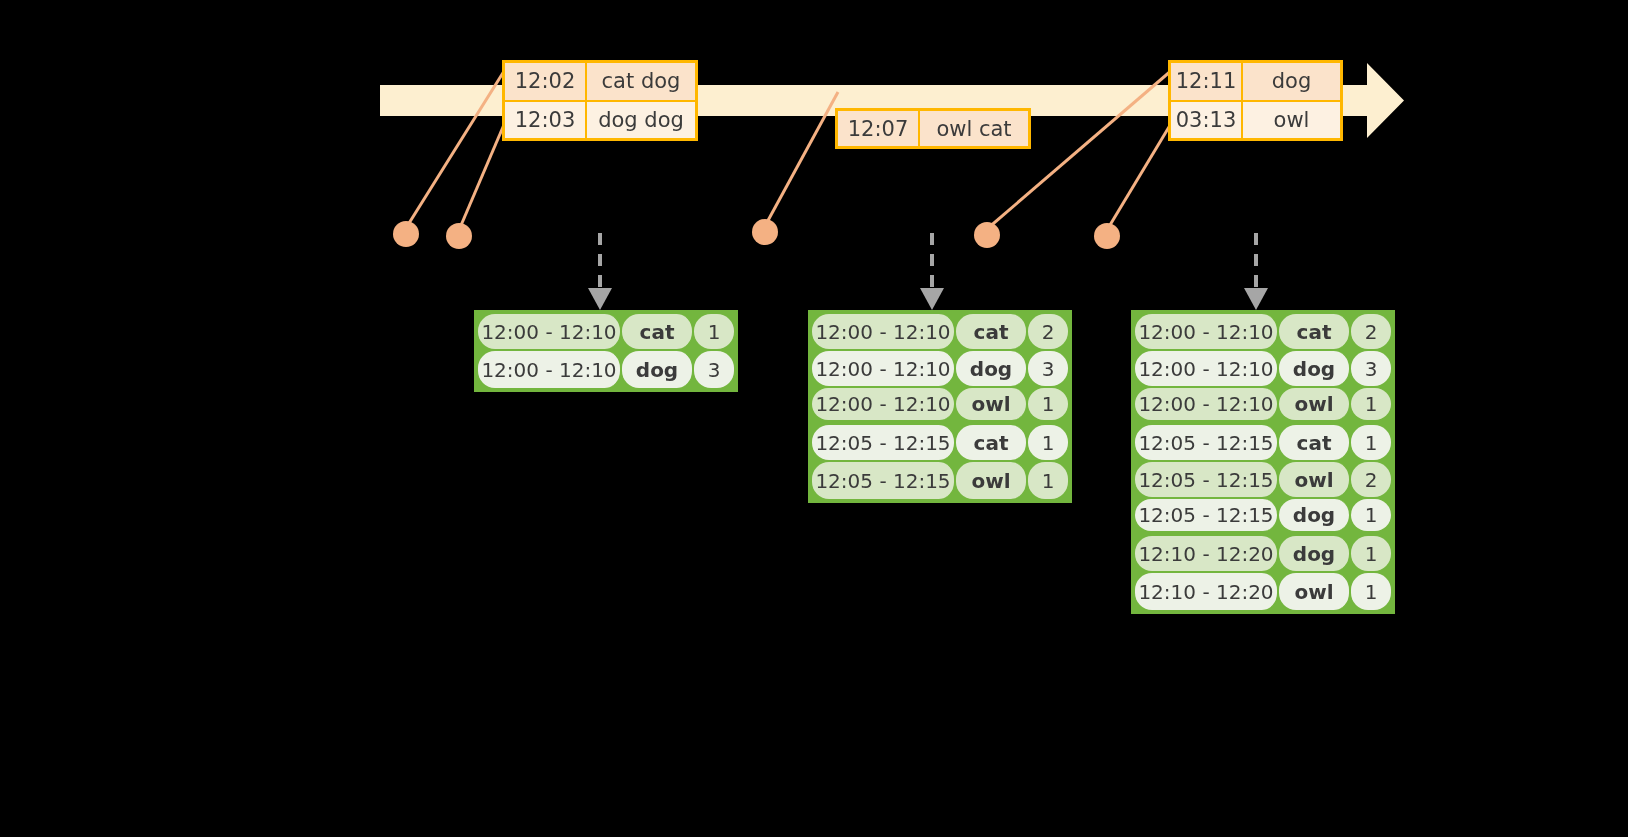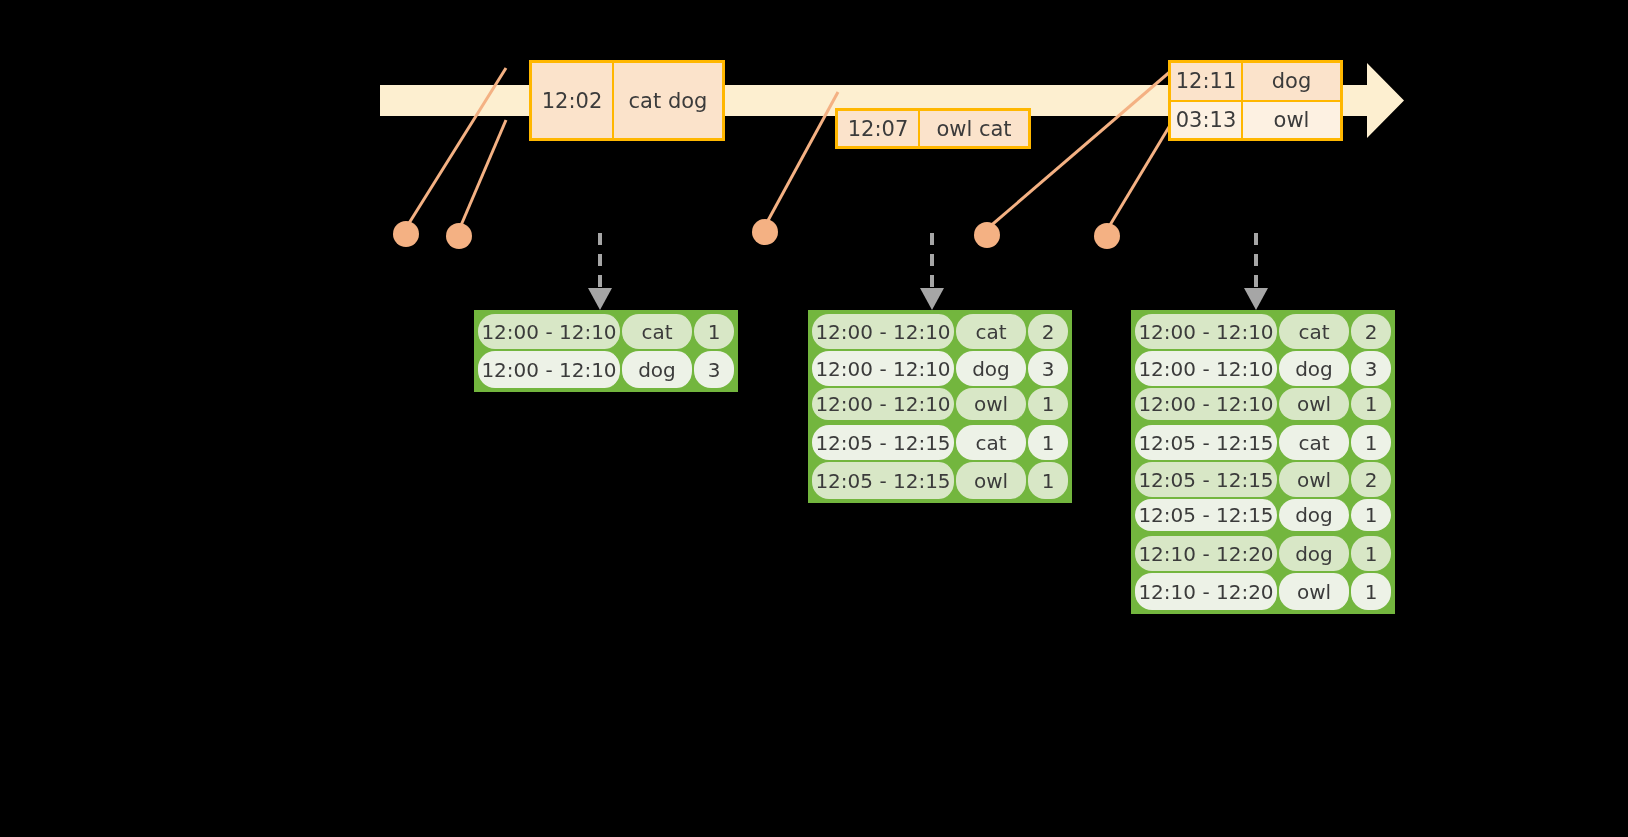--- a/index.html
+++ b/index.html
@@ -45,21 +45,21 @@
   }
   .event-words {
     flex: 1 1 auto;
     display: flex; align-items: center; justify-content: center;
     color: #3b3b3b;
     font-size: 21px;
     padding: 0 10px;
     white-space: nowrap;
   }
 
-  #box-a { left: 529px; top: 60px;  width: 196px; height: 81px; }
+  #box-a { left: 502px; top: 60px;  width: 196px; height: 81px; }
   #box-a .event-time  { width: 82px; }
   #box-b { left: 835px; top: 80px;  width: 196px; height: 41px; border-width: 3px; margin-top: 28px; }
   #box-b .event-time  { width: 82px; }
   #box-c { left: 1168px; top: 60px; width: 175px; height: 81px; }
   #box-c .event-time  { width: 72px; }
 
   
   .result-table {
     position: absolute;
     border: 4px solid #73B63E;
@@ -79,21 +79,21 @@
     display: flex; align-items: center; justify-content: center;
     color: #3b3b3b;
     font-size: 20px;
     border-right: 2px solid #73B63E;
     background: #EDF2E7;
     border-radius: 17px;
   }
   .rt-row.shade .rt-cell { background: #D8E7C6; }
   .rt-cell:last-child { border-right: none; }
   .c-window { width: 144px; }
-  .c-word   { width: 72px; }
+  .c-word   { width: 72px; font-weight: bold; }
   .c-count  { width: 40px; }
 
   #table-1 { left: 474px;  top: 310px; }
   #table-2 { left: 808px;  top: 310px; }
   #table-3 { left: 1131px; top: 310px; }
 
   
   .dot {
     position: absolute;
     width: 26px; height: 26px;
@@ -130,20 +130,24 @@
       <path d="M 920 288 L 944 288 L 932 310 Z"></path>
       <path d="M 1244 288 L 1268 288 L 1256 310 Z"></path>
     </g>
   </svg>
 
   <div class="event-box" id="box-a">
     <div class="event-row alt">
       <div class="event-time">12:02</div>
       <div class="event-words">cat dog</div>
     </div>
+    <div class="event-row">
+      <div class="event-time">12:03</div>
+      <div class="event-words">dog dog</div>
+    </div>
   </div>
 
   <div class="event-box" id="box-b">
     <div class="event-row alt">
       <div class="event-time">12:07</div>
       <div class="event-words">owl cat</div>
     </div>
   </div>
 
   <div class="event-box" id="box-c">

